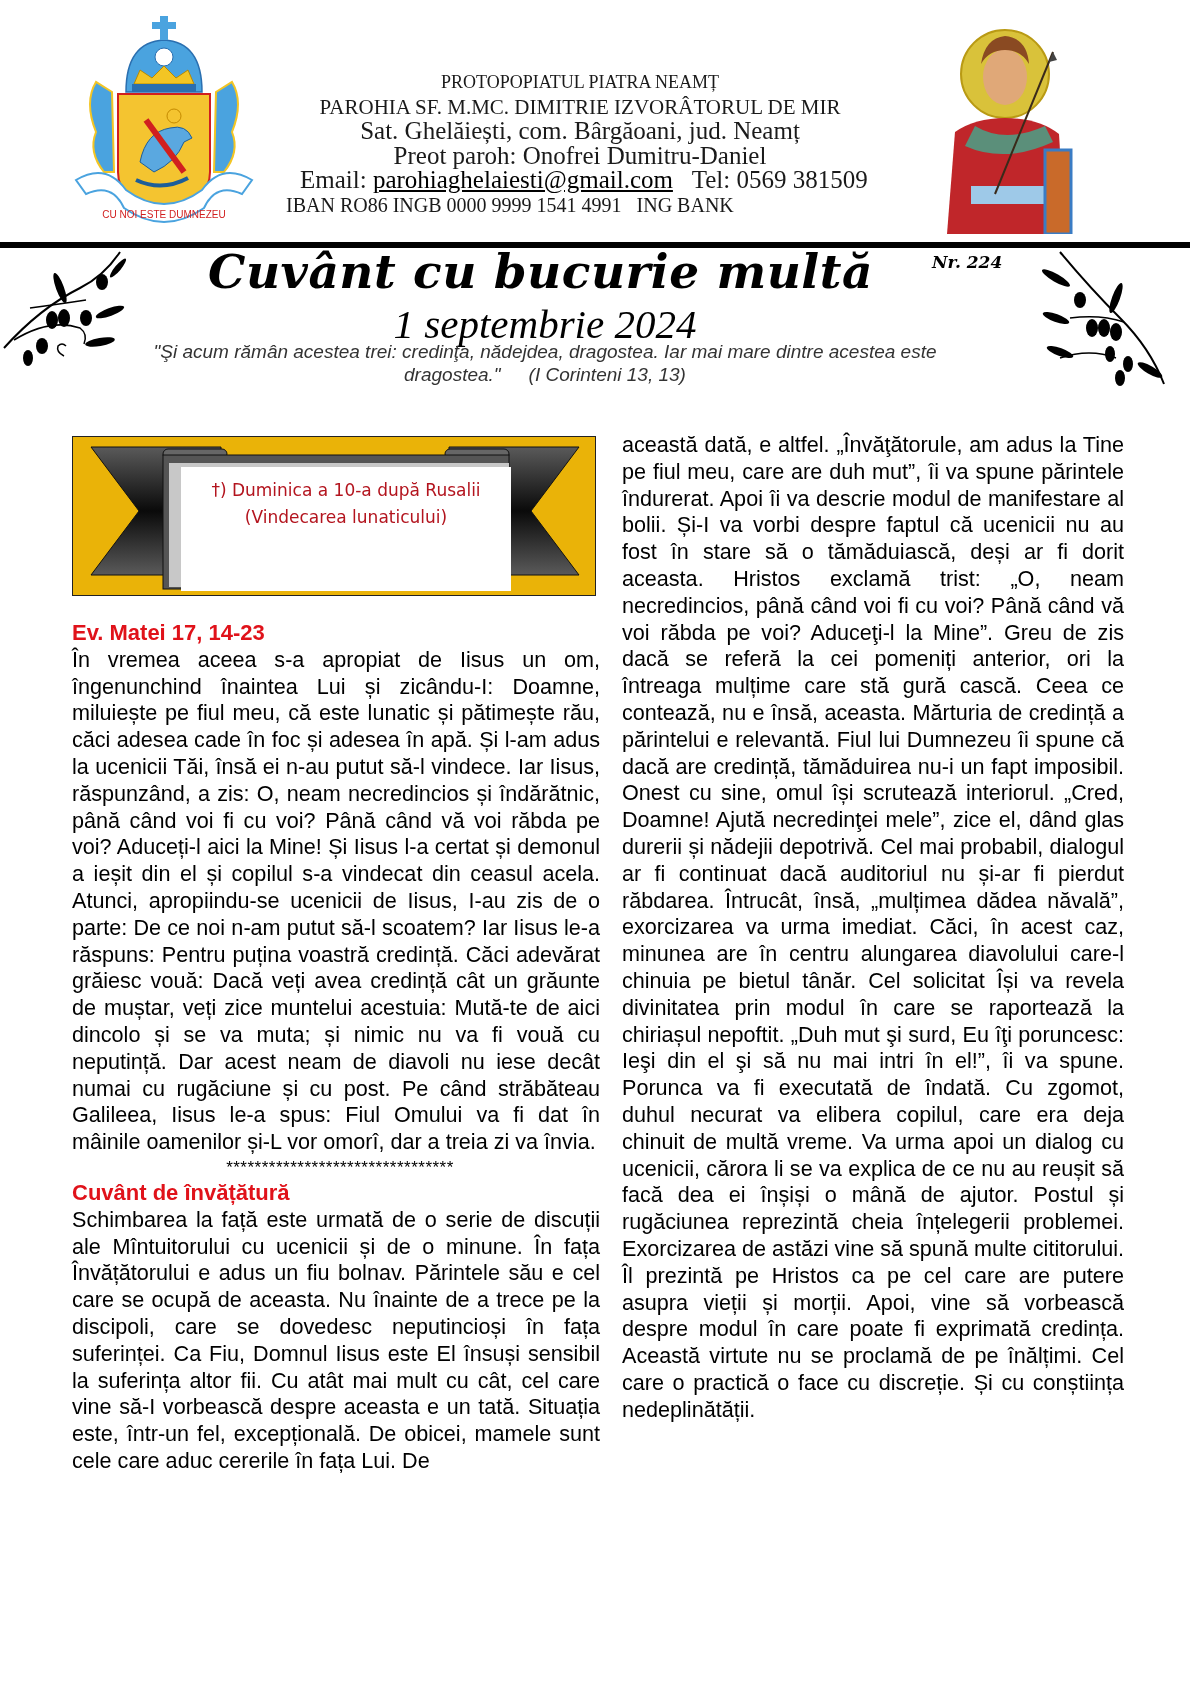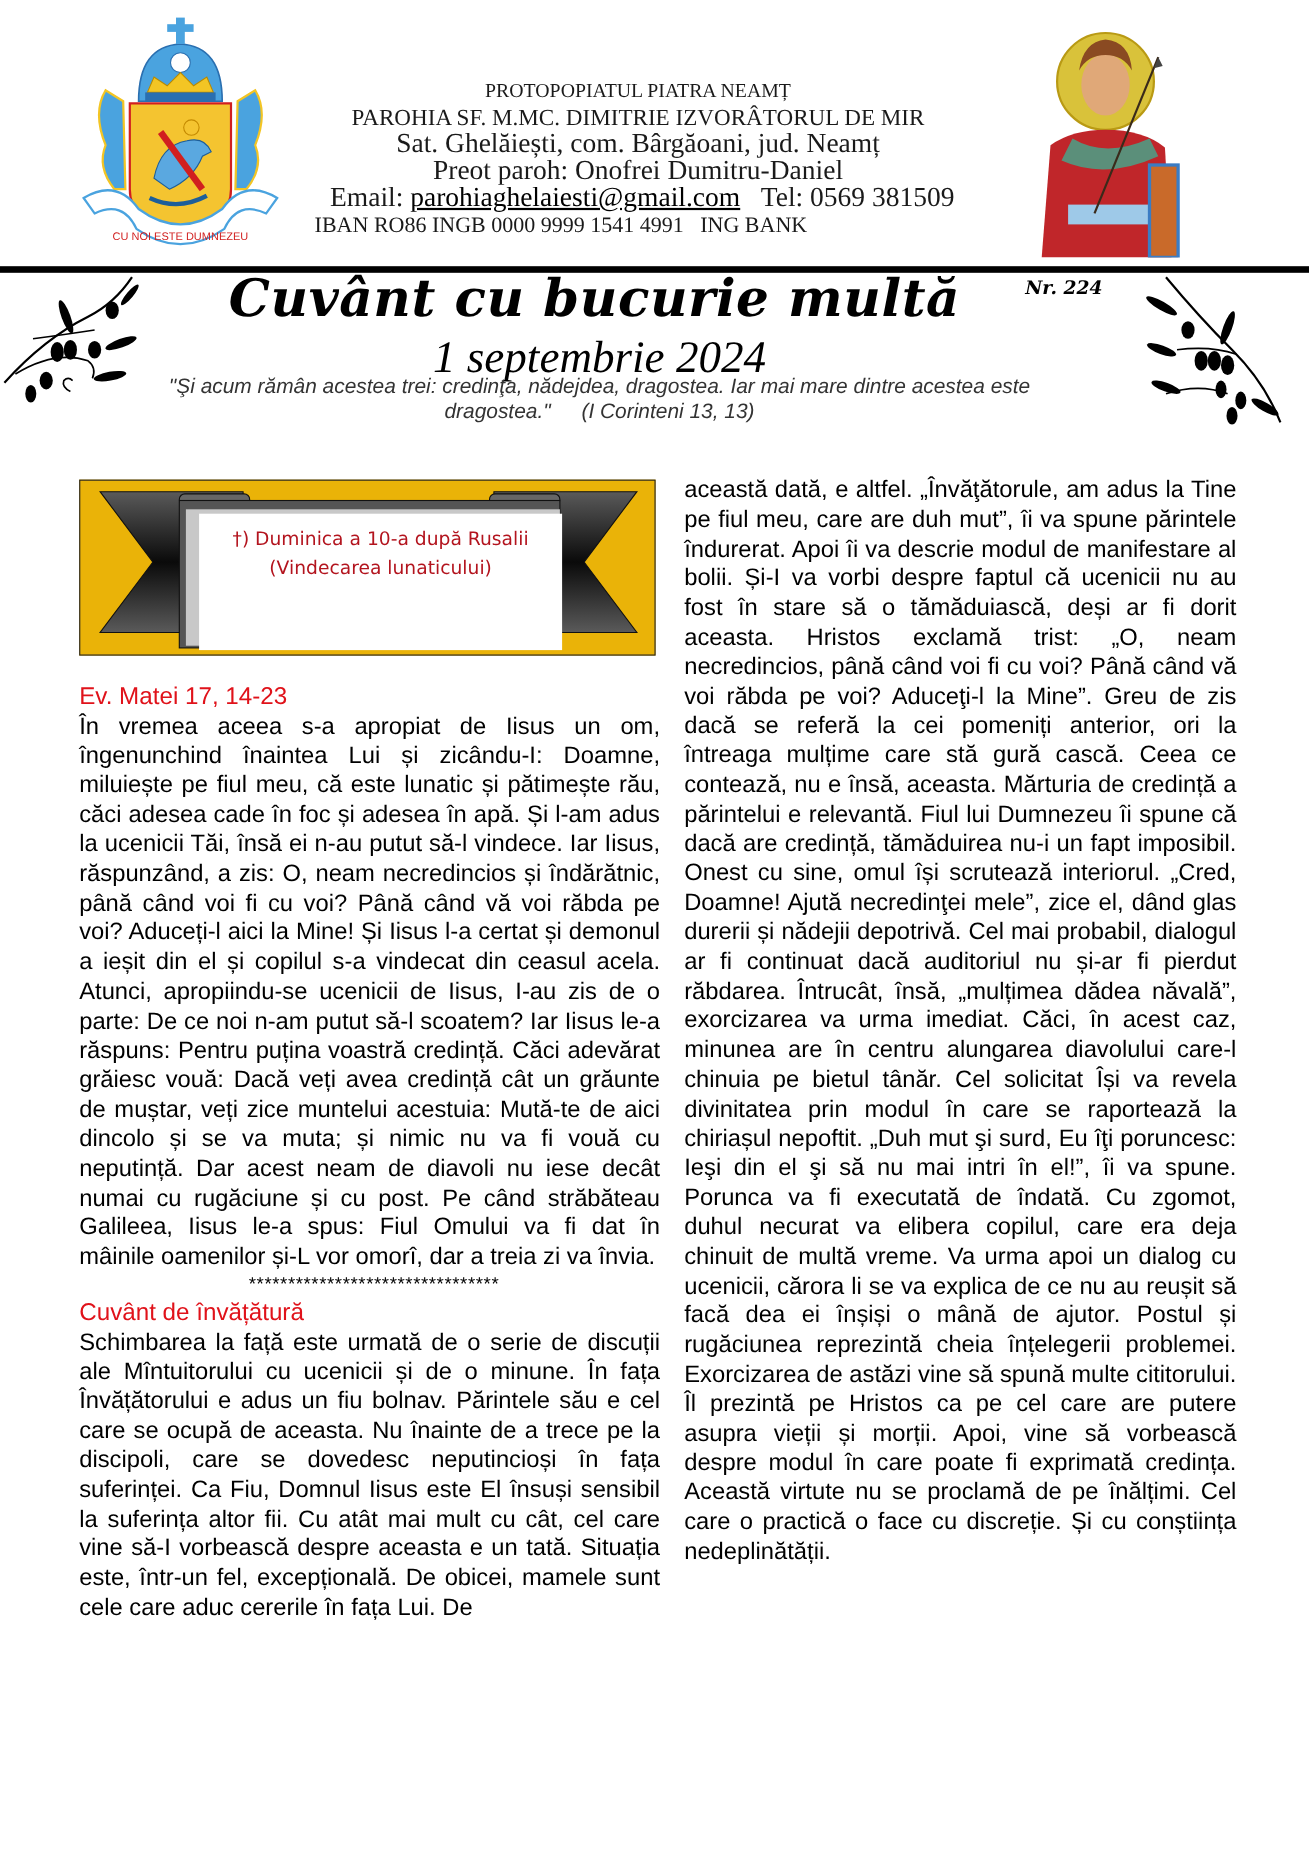--- a/index.html
+++ b/index.html
@@ -29,21 +29,21 @@
 
   
   .banner { position: absolute; left: 72px; top: 436px; width: 524px; height: 160px; border: 1.5px solid #222; box-sizing: border-box; background: #eab308; }
   .banner svg { position: absolute; left: 0; top: 0; }
   .banner-text { position: absolute; left: 100px; top: 40px; width: 320px; text-align: center; color: #b3141e; font-family: "DejaVu Sans", sans-serif; font-size: 17px; line-height: 27px; }
 
   
   .col { position: absolute; font-family: "Liberation Sans", sans-serif; font-size: 21.6px; line-height: 26.8px; text-align: justify; }
   .col-left { left: 72px; top: 620px; width: 528px; }
   .col-right { left: 622px; top: 432px; width: 502px; }
-  .heading { color: #e0121a; font-weight: normal; font-size: 22px; text-align: left; }
+  .heading { color: #e0121a; font-weight: bold; font-size: 22px; text-align: left; }
   .para { margin: 0; }
   .stars { text-align: center; font-size: 17px; line-height: 24px; letter-spacing: 0.5px; padding-left: 8px; }
 </style>
 </head>
 <body>
 
 <div class="crest">
   <svg width="196" height="222" viewBox="0 0 196 222">
 
     <path d="M60 80 Q60 30 98 28 Q136 30 136 80 Z" fill="#4aa3df" stroke="#2a6fb0" stroke-width="1.5"></path>

